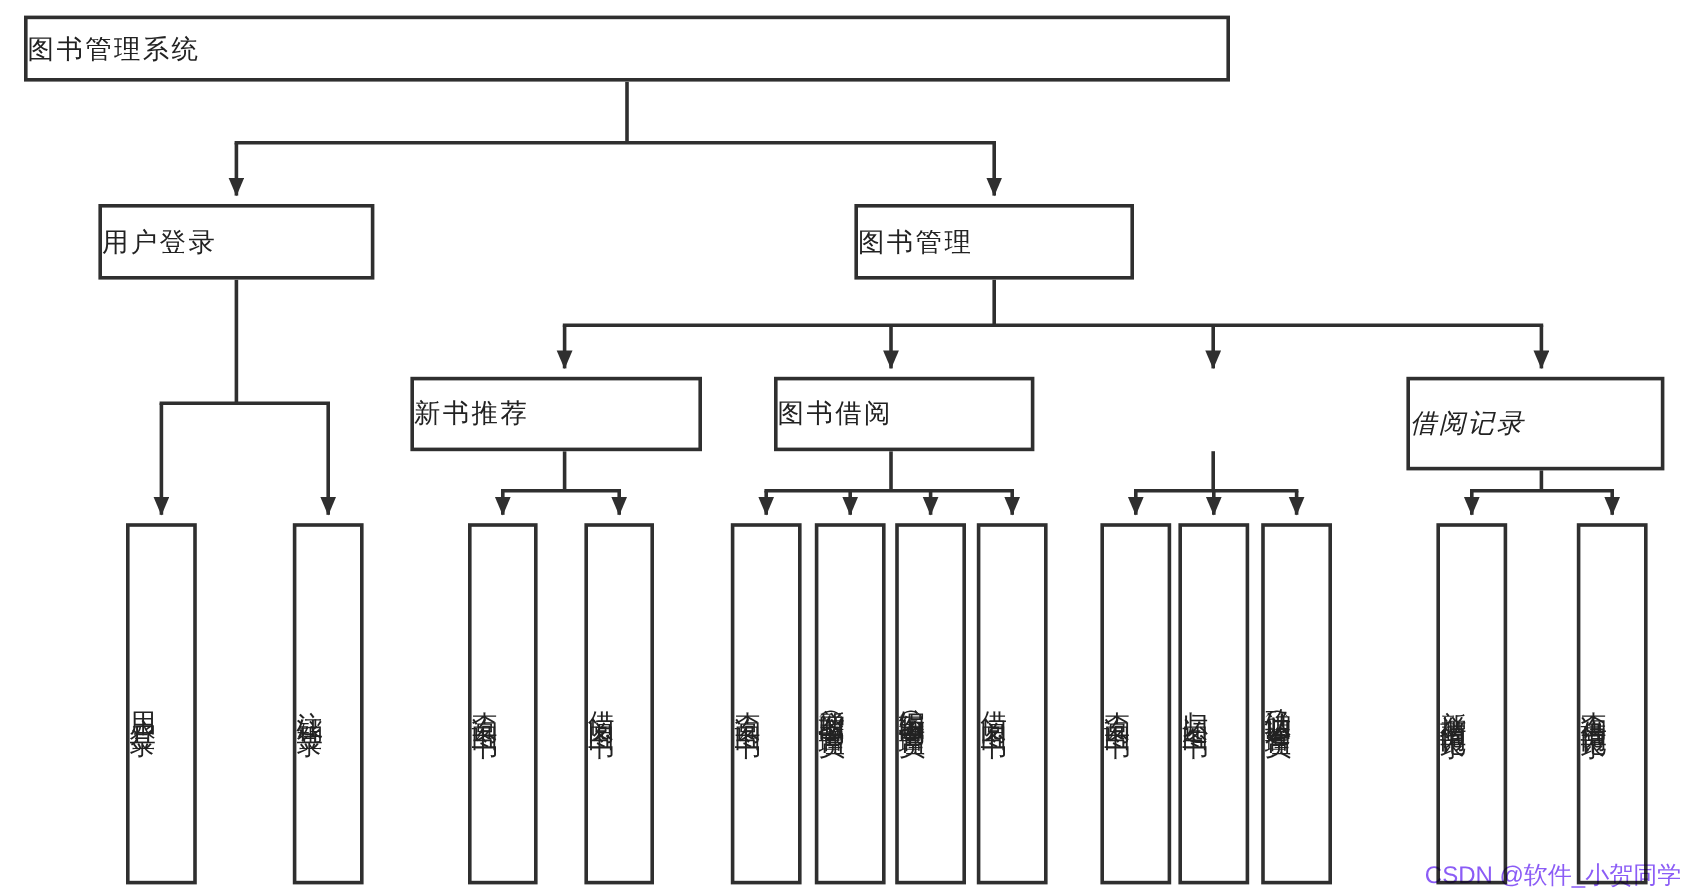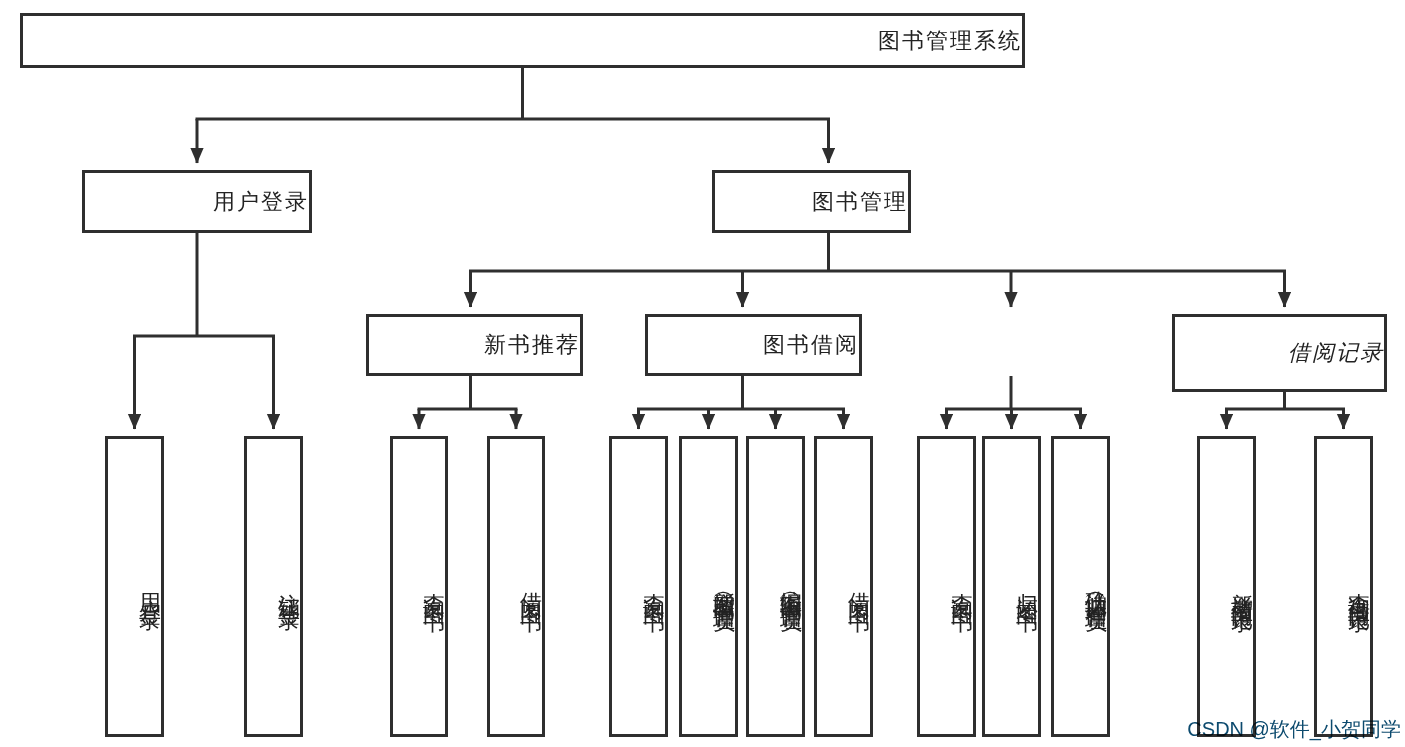--- a/index.html
+++ b/index.html
@@ -21,21 +21,21 @@
     width: 1405px; height: 747px;
     z-index: 1;
   }
   .box {
     position: absolute;
     box-sizing: border-box;
     border: 3px solid #2f2f2f;
     background: #ffffff;
     display: flex;
     align-items: center;
-    justify-content: flex-end;
+    justify-content: flex-start;
     z-index: 2;
     color: #222222;
   }
   .hlabel {
     font-size: 22px;
     letter-spacing: 2px;
     white-space: nowrap;
   }
   .vbox {
     top: 436px;
@@ -47,21 +47,21 @@
     font-size: 22px;
     letter-spacing: 6px;
     line-height: 1;
     white-space: nowrap;
   }
   .watermark {
     position: absolute;
     right: 4px;
     bottom: 4px;
     font-size: 20px;
-    color: #0c4a6e;
+    color: #8b5cf6;
     z-index: 3;
     mix-blend-mode: multiply;
     white-space: nowrap;
     margin-top: 12px;
   }
 </style>
 </head>
 <body>
 
 <div class="canvas">
@@ -116,25 +116,25 @@
     </g>
   </svg>
 
   <div class="box" style="left:20px; top:13px; width:1005px; height:55px;">
     <span class="hlabel">图书管理系统</span>
   </div>
 
   <div class="box" style="left:82px; top:170px; width:230px; height:63px;">
     <span class="hlabel">用户登录</span>
   </div>
-  <div class="box" style="left:712px; top:170px; width:199px; height:63px;">
+  <div class="box" style="left:712px; top:170px; width:233px; height:63px;">
     <span class="hlabel">图书管理</span>
   </div>
 
-  <div class="box" style="left:366px; top:314px; width:217px; height:62px;">
+  <div class="box" style="left:342px; top:314px; width:243px; height:62px;">
     <span class="hlabel">新书推荐</span>
   </div>
   <div class="box" style="left:634px; top:314px; width:217px; height:62px;margin-left:11px;">
     <span class="hlabel">图书借阅</span>
   </div>
   <div class="box" style="left:1172px; top:314px; width:215px; height:78px;font-style:italic;">
     <span class="hlabel">借阅记录</span>
   </div>
 
   <div class="box vbox" style="left:105px; width:59px;">

